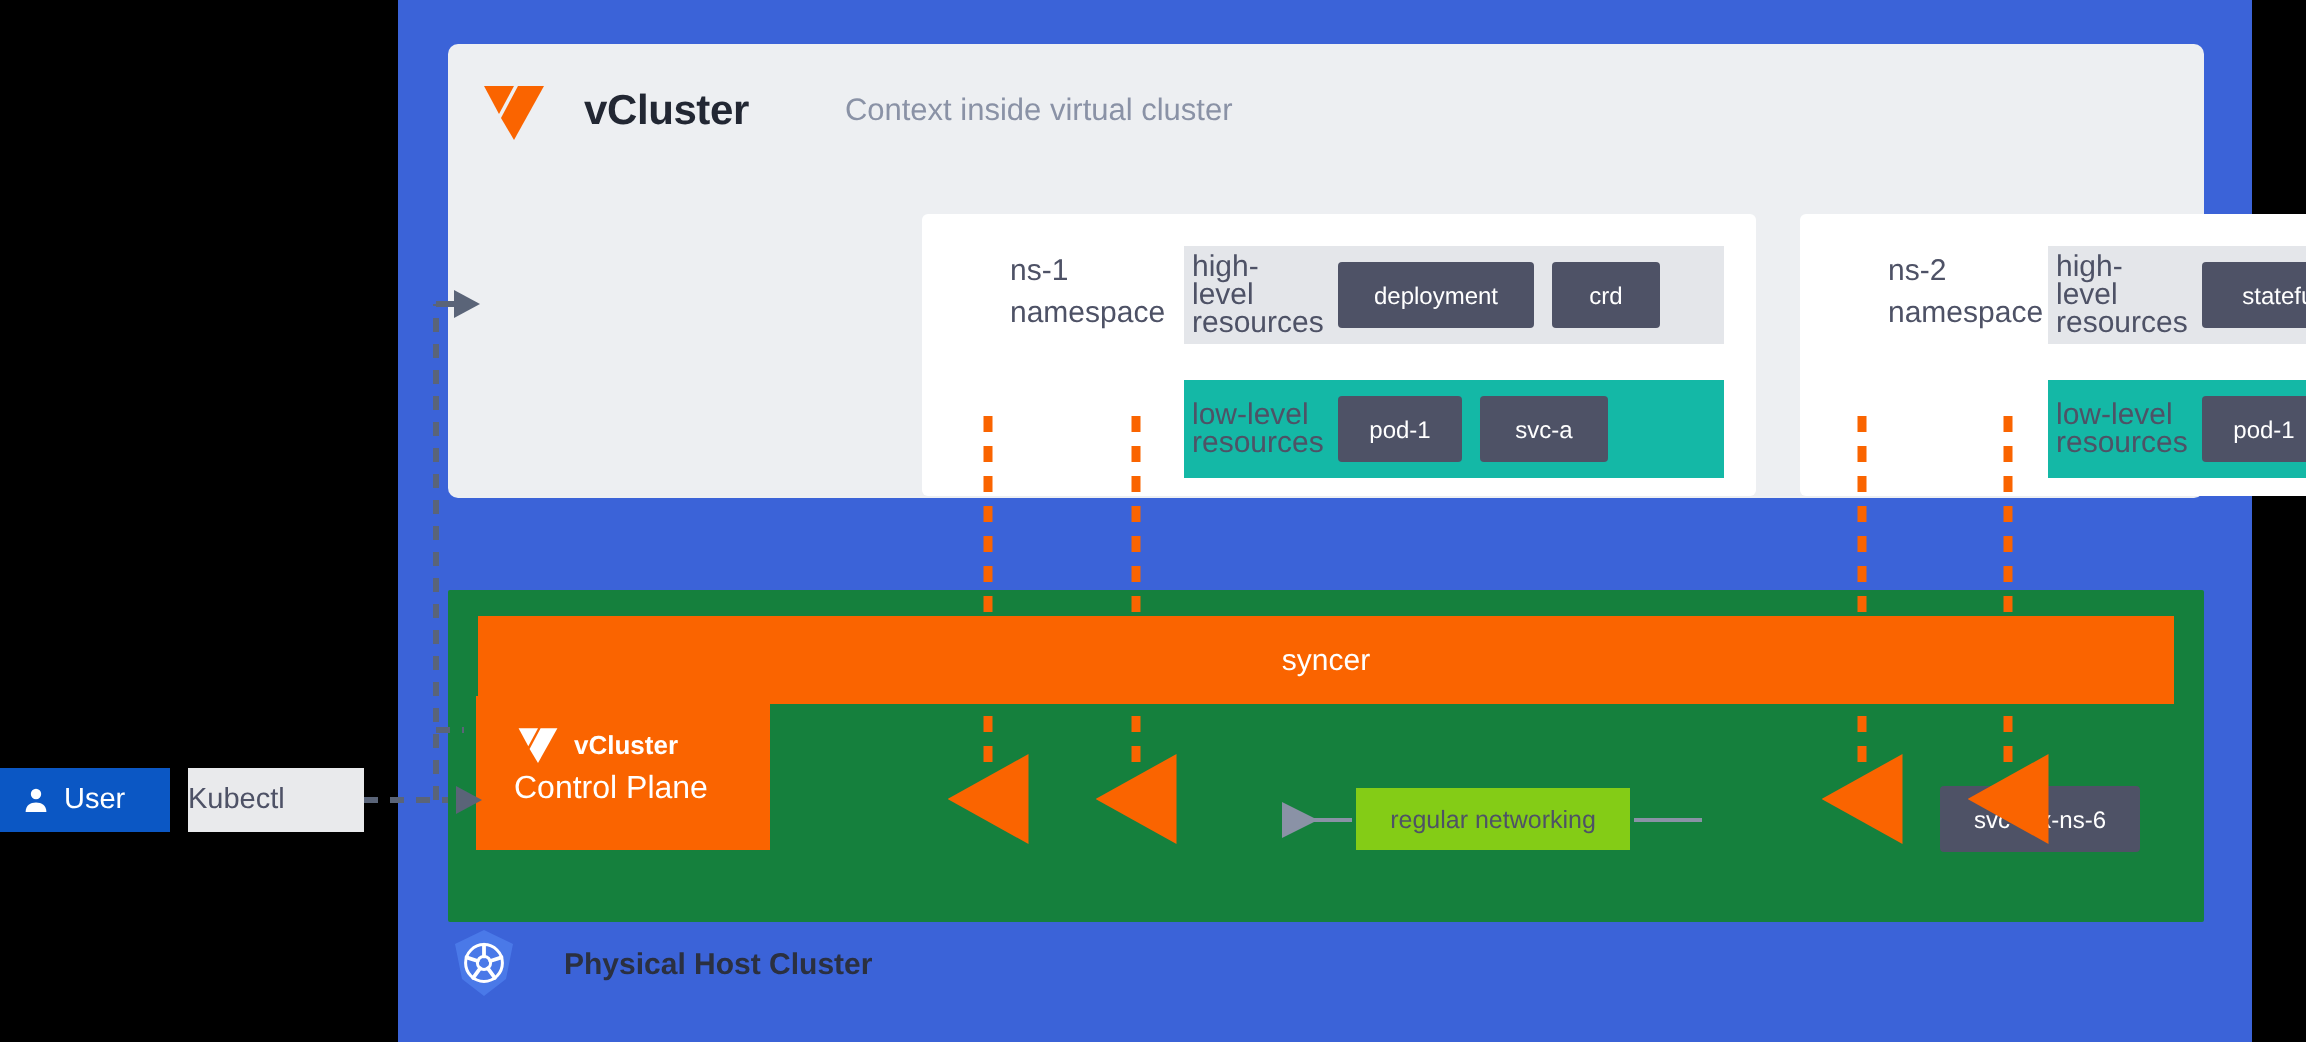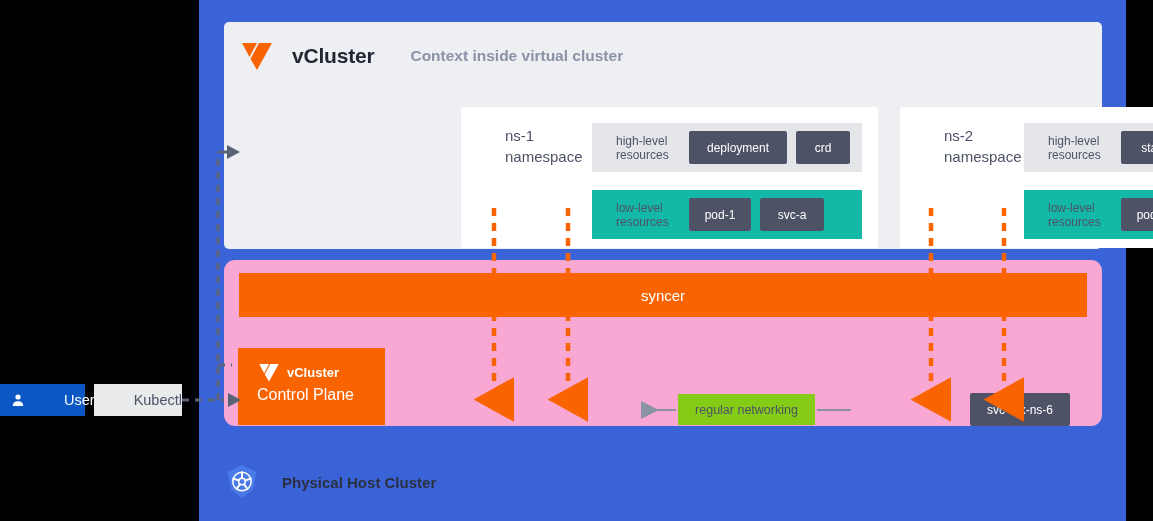--- a/index.html
+++ b/index.html
@@ -10,40 +10,40 @@
 
   
   .blue-panel{position:absolute;left:199px;top:0;width:927px;height:521px;background:#3B63D8;}
 
   
   .vcluster-card{position:absolute;left:224px;top:22px;width:878px;height:227px;
                  background:#EDEFF2;border-radius:5px;}
   .vc-header{position:absolute;left:16px;top:18px;display:flex;align-items:center;gap:18px;}
   .vc-logo{width:34px;height:32px;display:block;}
   .vc-brand{font-size:21px;font-weight:bold;color:#222733;letter-spacing:-0.2px;}
-  .vc-context{font-size:15.5px;font-weight:bold;color:#8A92A6;margin-left:18px;}
+  .vc-context{font-size:15.5px;font-weight:normal;color:#8A92A6;margin-left:30px;}
 
   
   .ns-card{position:absolute;top:85px;background:#FFFFFF;border-radius:3px;}
   .ns-1{left:237px;width:417px;height:141px;}
   .ns-2{left:676px;width:417px;height:141px;}
   .ns-title{position:absolute;left:20px;top:18px;font-size:15px;color:#4E5266;line-height:21px;margin-left:24px;}
 
   .res-row{position:absolute;display:flex;align-items:center;}
   .res-row.high{top:16px;height:49px;background:#E4E6EA;}
   .res-row.low{top:83px;height:49px;background:#14b8a6;}
   .ns-1 .res-row{left:131px;width:270px;}
   .ns-2 .res-row{left:124px;width:277px;}
-  .res-label{font-size:12px;color:#4E5266;line-height:14px;width:64px;margin-left:24px;}
+  .res-label{font-size:15px;color:#4E5266;line-height:14px;width:64px;margin-left:4px;}
   .chip{background:#4E5266;color:#FFFFFF;font-size:12px;height:33px;display:flex;
         align-items:center;justify-content:center;border-radius:2px;margin-left:9px;text-align:center;}
 
   
-  .host-card{position:absolute;left:224px;top:260px;width:878px;height:166px;
-             background:#f9a8d4;border-radius:11px;}
+  .host-card{position:absolute;left:224px;top:295px;width:878px;height:166px;
+             background:#15803d;border-radius:1px;}
   .syncer-bar{position:absolute;left:15px;top:13px;width:848px;height:44px;background:#FA6400;}
   .syncer-label{position:absolute;left:0;top:0;width:848px;height:44px;display:flex;
                 align-items:center;justify-content:center;color:#FFFFFF;font-size:15px;}
 
   .cp-box{position:absolute;left:238px;top:348px;width:147px;height:77px;background:#FA6400;}
   .cp-head{position:absolute;left:20px;top:14px;display:flex;align-items:center;gap:7px;}
   .cp-logo{width:22px;height:21px;display:block;}
   .cp-brand{font-size:13px;font-weight:bold;color:#FFFFFF;}
   .cp-title{position:absolute;left:19px;top:38px;font-size:16px;color:#FFFFFF;}
 
@@ -55,23 +55,23 @@
 
   
   .footer{position:absolute;left:224px;top:464px;display:flex;align-items:center;gap:22px;}
   .k8s-badge{width:36px;height:36px;display:block;}
   .footer-label{font-size:15px;font-weight:bold;color:#2B3040;}
 
   
   .user-box{position:absolute;left:0px;top:384px;width:85px;height:32px;background:#0B57C4;
             display:flex;align-items:center;gap:7px;padding-left:11px;box-sizing:border-box;}
   .user-icon{width:14px;height:14px;display:block;}
-  .user-text{font-size:14.5px;color:#FFFFFF;margin-left:32px;}
+  .user-text{font-size:14.5px;color:#FFFFFF;}
   .kubectl-box{position:absolute;left:94px;top:384px;width:88px;height:32px;background:#E9EAEC;
-               display:flex;align-items:center;justify-content:flex-end;}
+               display:flex;align-items:center;justify-content:flex-start;}
   .kubectl-text{font-size:14.5px;color:#4E5266;}
 
   svg.overlay{position:absolute;left:0;top:0;width:1153px;height:521px;pointer-events:none;}
 </style>
 </head>
 <body>
 
 <div id="root">
 
   <div class="blue-panel"></div>

